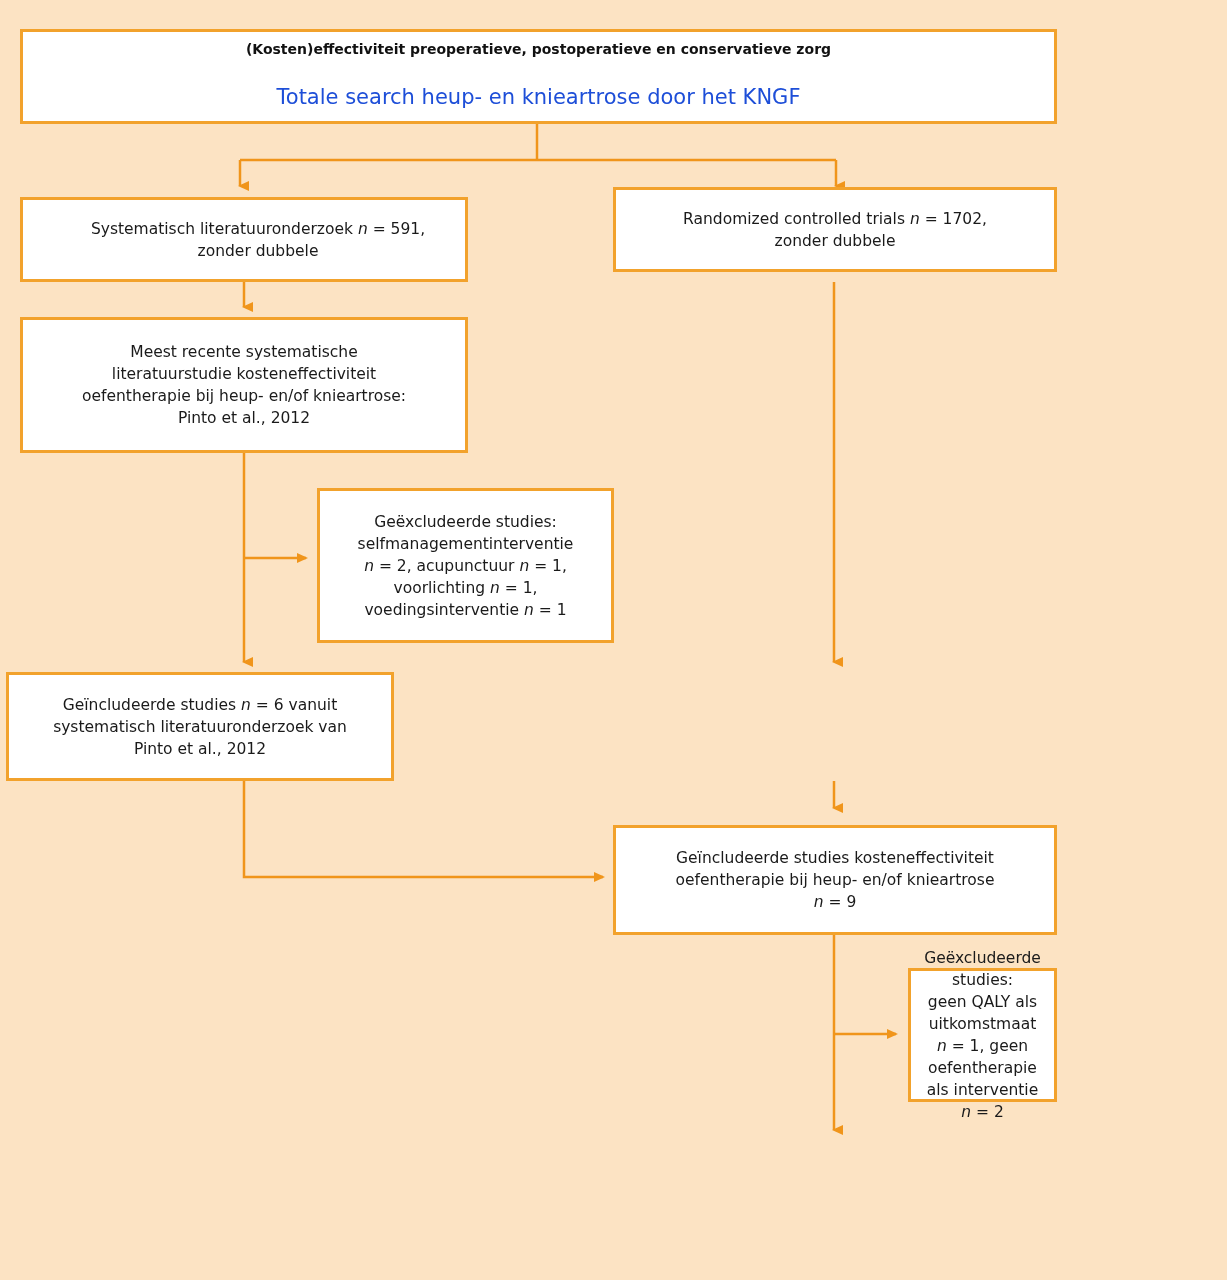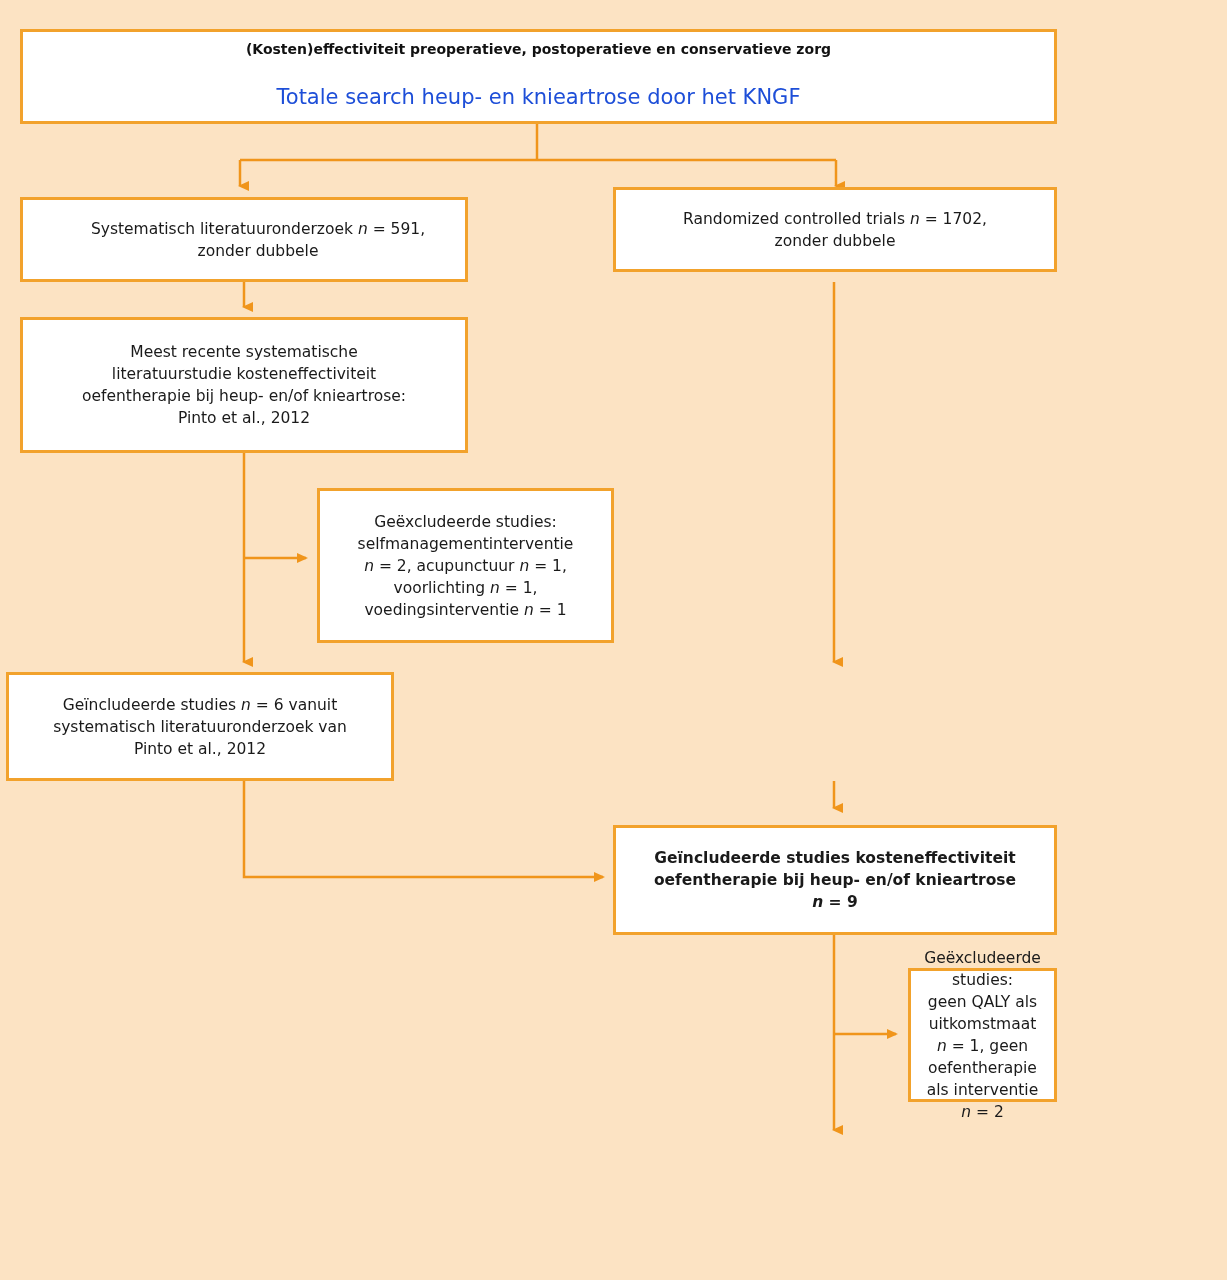--- a/index.html
+++ b/index.html
@@ -129,21 +129,21 @@
 voedingsinterventie <i>n</i> = 1</div>
   </div>
 
   <div class="node" style="left:6px; top:672px; width:388px; height:109px;">
     <div class="node-text">Geïncludeerde studies <i>n</i> = 6 vanuit
 systematisch literatuuronderzoek van
 Pinto et al., 2012</div>
   </div>
 
 
-  <div class="node" style="left:613px; top:825px; width:444px; height:110px;font-weight:bold;">
+  <div class="node" style="left:613px; top:825px; width:444px; height:110px;">
     <div class="node-text">Geïncludeerde studies kosteneffectiviteit
 oefentherapie bij heup- en/of knieartrose
 <i>n</i> = 9</div>
   </div>
 
   <div class="node" style="left:908px; top:968px; width:149px; height:134px;">
     <div class="node-text">Geëxcludeerde studies:
 geen QALY als uitkomstmaat
 <i>n</i> = 1, geen oefentherapie
 als interventie <i>n</i> = 2</div>

